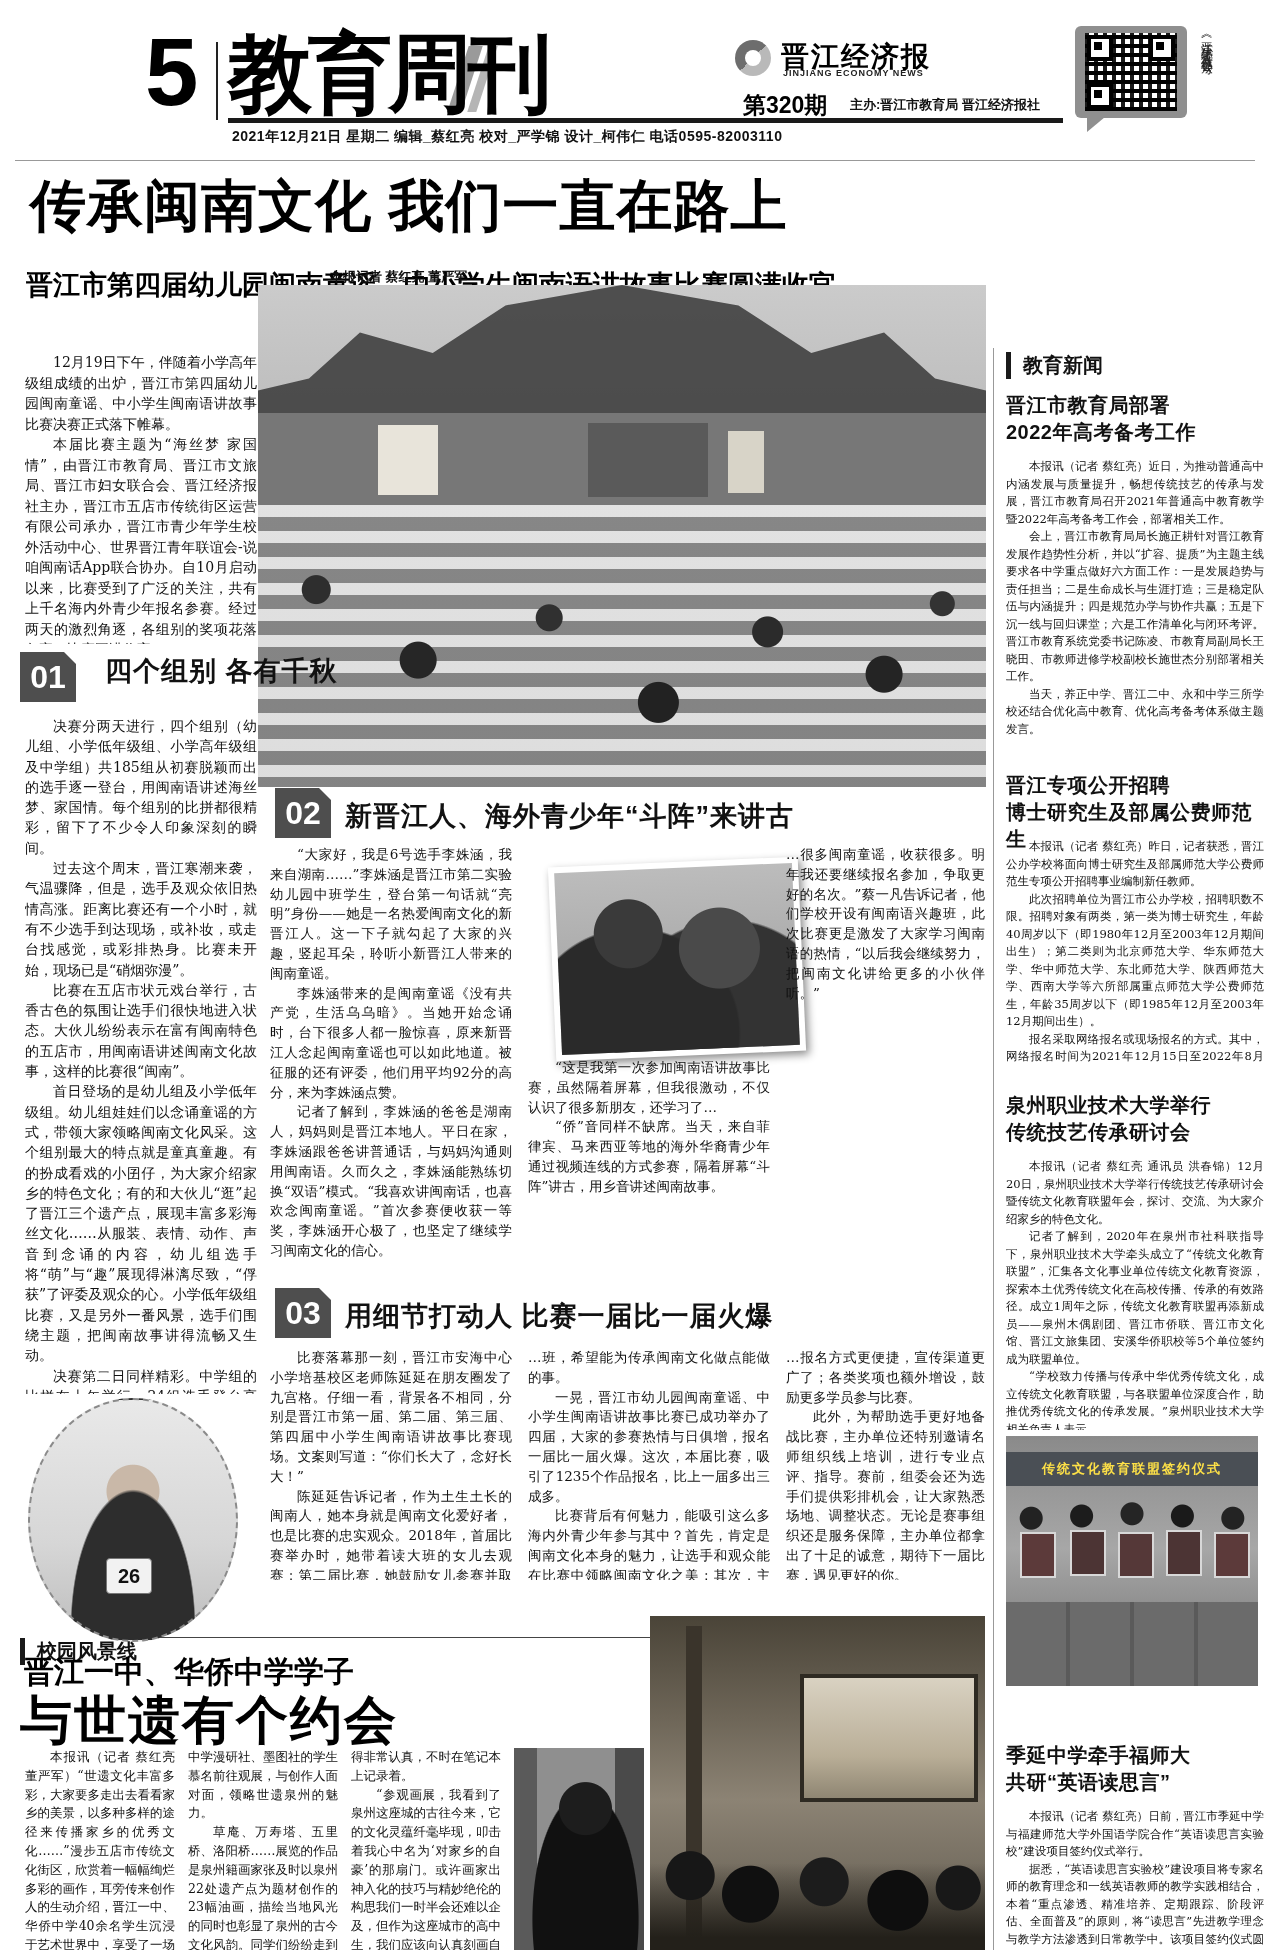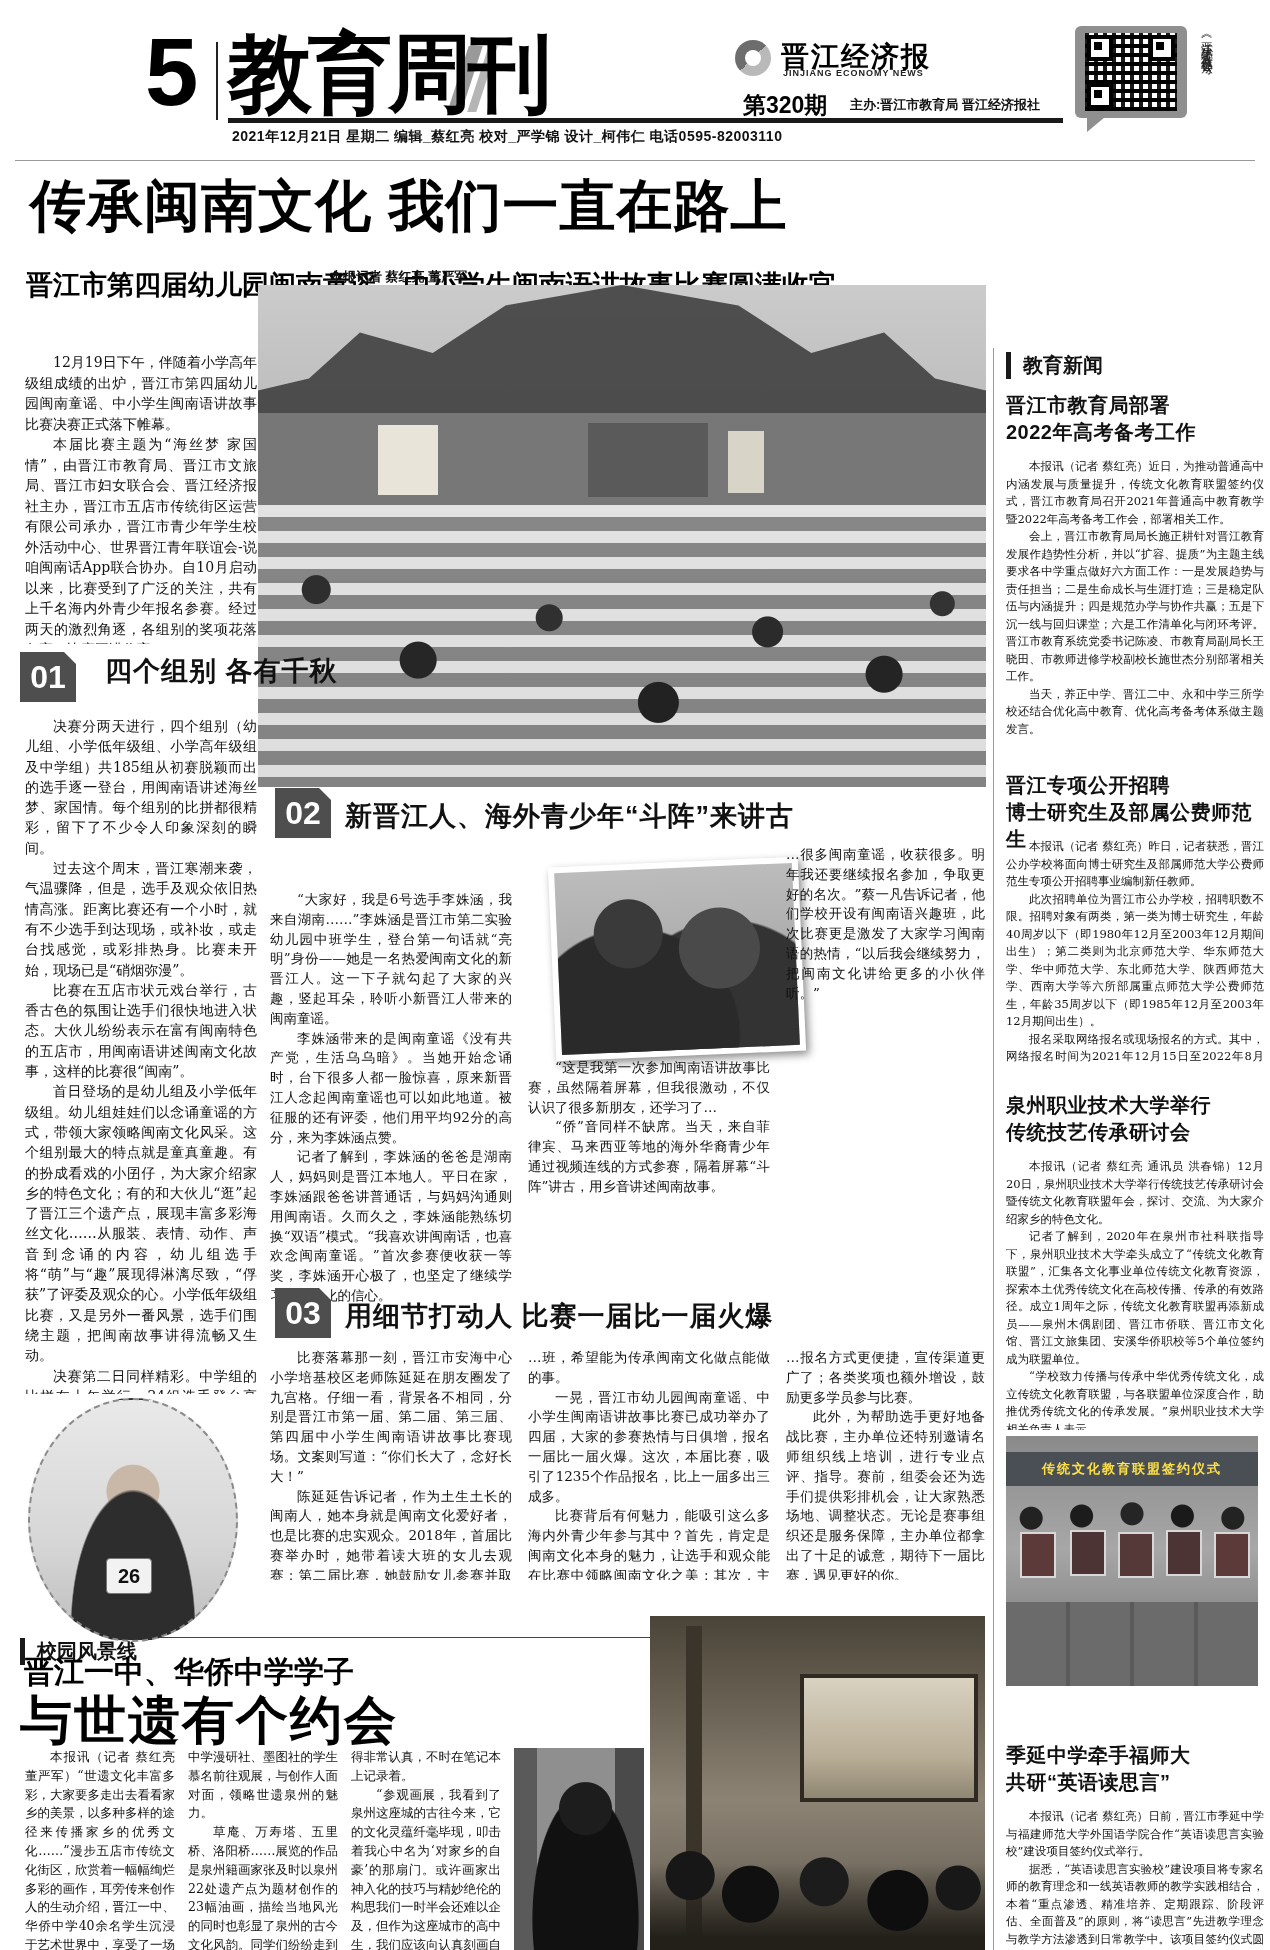--- a/index.html
+++ b/index.html
@@ -111,21 +111,21 @@
             background:radial-gradient(ellipse at 50% 95%,#2d2d2d 0 42%,transparent 43%),
                        radial-gradient(circle at 50% 38%,#c9b8a8 0 26px,transparent 27px),
                        linear-gradient(180deg,#e9e9e9 0%,#d6d6d6 60%,#bdbdbd 100%);">
   <div class="abs" style="left:76px;top:158px;width:44px;height:34px;background:#f2f2f2;border:1px solid #777;border-radius:4px;
               display:flex;align-items:center;justify-content:center;font-size:20px;font-weight:700;">26</div>
 </div>
 
 <div class="badge" style="left:275px;top:788px;">02</div>
 <div class="sec-title" style="left:345px;top:798px;">新晋江人、海外青少年“斗阵”来讲古</div>
 
-<div class="abs bt col" style="left:270px;top:890px;width:242px;height:412px;font-size:13.5px;line-height:19.8px;">
+<div class="abs bt col" style="left:270px;top:845px;width:242px;height:412px;font-size:13.5px;line-height:19.8px;">
   <p>“大家好，我是6号选手李姝涵，我来自湖南……”李姝涵是晋江市第二实验幼儿园中班学生，登台第一句话就“亮明”身份——她是一名热爱闽南文化的新晋江人。这一下子就勾起了大家的兴趣，竖起耳朵，聆听小新晋江人带来的闽南童谣。</p>
   <p>李姝涵带来的是闽南童谣《没有共产党，生活乌乌暗》。当她开始念诵时，台下很多人都一脸惊喜，原来新晋江人念起闽南童谣也可以如此地道。被征服的还有评委，他们用平均92分的高分，来为李姝涵点赞。</p>
   <p>记者了解到，李姝涵的爸爸是湖南人，妈妈则是晋江本地人。平日在家，李姝涵跟爸爸讲普通话，与妈妈沟通则用闽南语。久而久之，李姝涵能熟练切换“双语”模式。“我喜欢讲闽南话，也喜欢念闽南童谣。”首次参赛便收获一等奖，李姝涵开心极了，也坚定了继续学习闽南文化的信心。</p>
 
 </div>
 
 <div class="abs" style="left:552px;top:862px;width:238px;height:182px;background:#fff;padding:6px;box-shadow:3px 4px 8px rgba(0,0,0,.45);transform:rotate(-2.5deg);">
   <div style="width:100%;height:100%;background:
        radial-gradient(circle at 30% 35%,#3a3a3a 0 34px,transparent 35px),
        radial-gradient(circle at 68% 45%,#4a4a4a 0 40px,transparent 41px),
@@ -197,21 +197,21 @@
        linear-gradient(180deg,transparent 0 30%,#23201a 90%);"></div>
 </div>
 
 <div class="label" style="left:1006px;top:352px;">教育新闻</div>
 
 <div class="side-title" style="left:1006px;top:392px;">
   <div>晋江市教育局部署</div>
   <div>2022年高考备考工作</div>
 </div>
 <div class="side-body bt col" style="left:1006px;top:458px;height:300px;">
-  <p>本报讯（记者 蔡红亮）近日，为推动普通高中内涵发展与质量提升，传统文化教育联盟签约仪式，晋江市教育局召开2021年普通高中教育教学暨2022年高考备考工作会，部署相关工作。</p>
+  <p>本报讯（记者 蔡红亮）近日，为推动普通高中内涵发展与质量提升，畅想传统技艺的传承与发展，晋江市教育局召开2021年普通高中教育教学暨2022年高考备考工作会，部署相关工作。</p>
   <p>会上，晋江市教育局局长施正耕针对晋江教育发展作趋势性分析，并以“扩容、提质”为主题主线要求各中学重点做好六方面工作：一是发展趋势与责任担当；二是生命成长与生涯打造；三是稳定队伍与内涵提升；四是规范办学与协作共赢；五是下沉一线与回归课堂；六是工作清单化与闭环考评。晋江市教育系统党委书记陈凌、市教育局副局长王晓田、市教师进修学校副校长施世杰分别部署相关工作。</p>
   <p>当天，养正中学、晋江二中、永和中学三所学校还结合优化高中教育、优化高考备考体系做主题发言。</p>
 </div>
 
 <div class="side-title" style="left:1006px;top:772px;">
   <div>晋江专项公开招聘</div>
   <div>博士研究生及部属公费师范生</div>
 </div>
 <div class="side-body bt col" style="left:1006px;top:838px;height:230px;">
   <p>本报讯（记者 蔡红亮）昨日，记者获悉，晋江公办学校将面向博士研究生及部属师范大学公费师范生专项公开招聘事业编制新任教师。</p>

